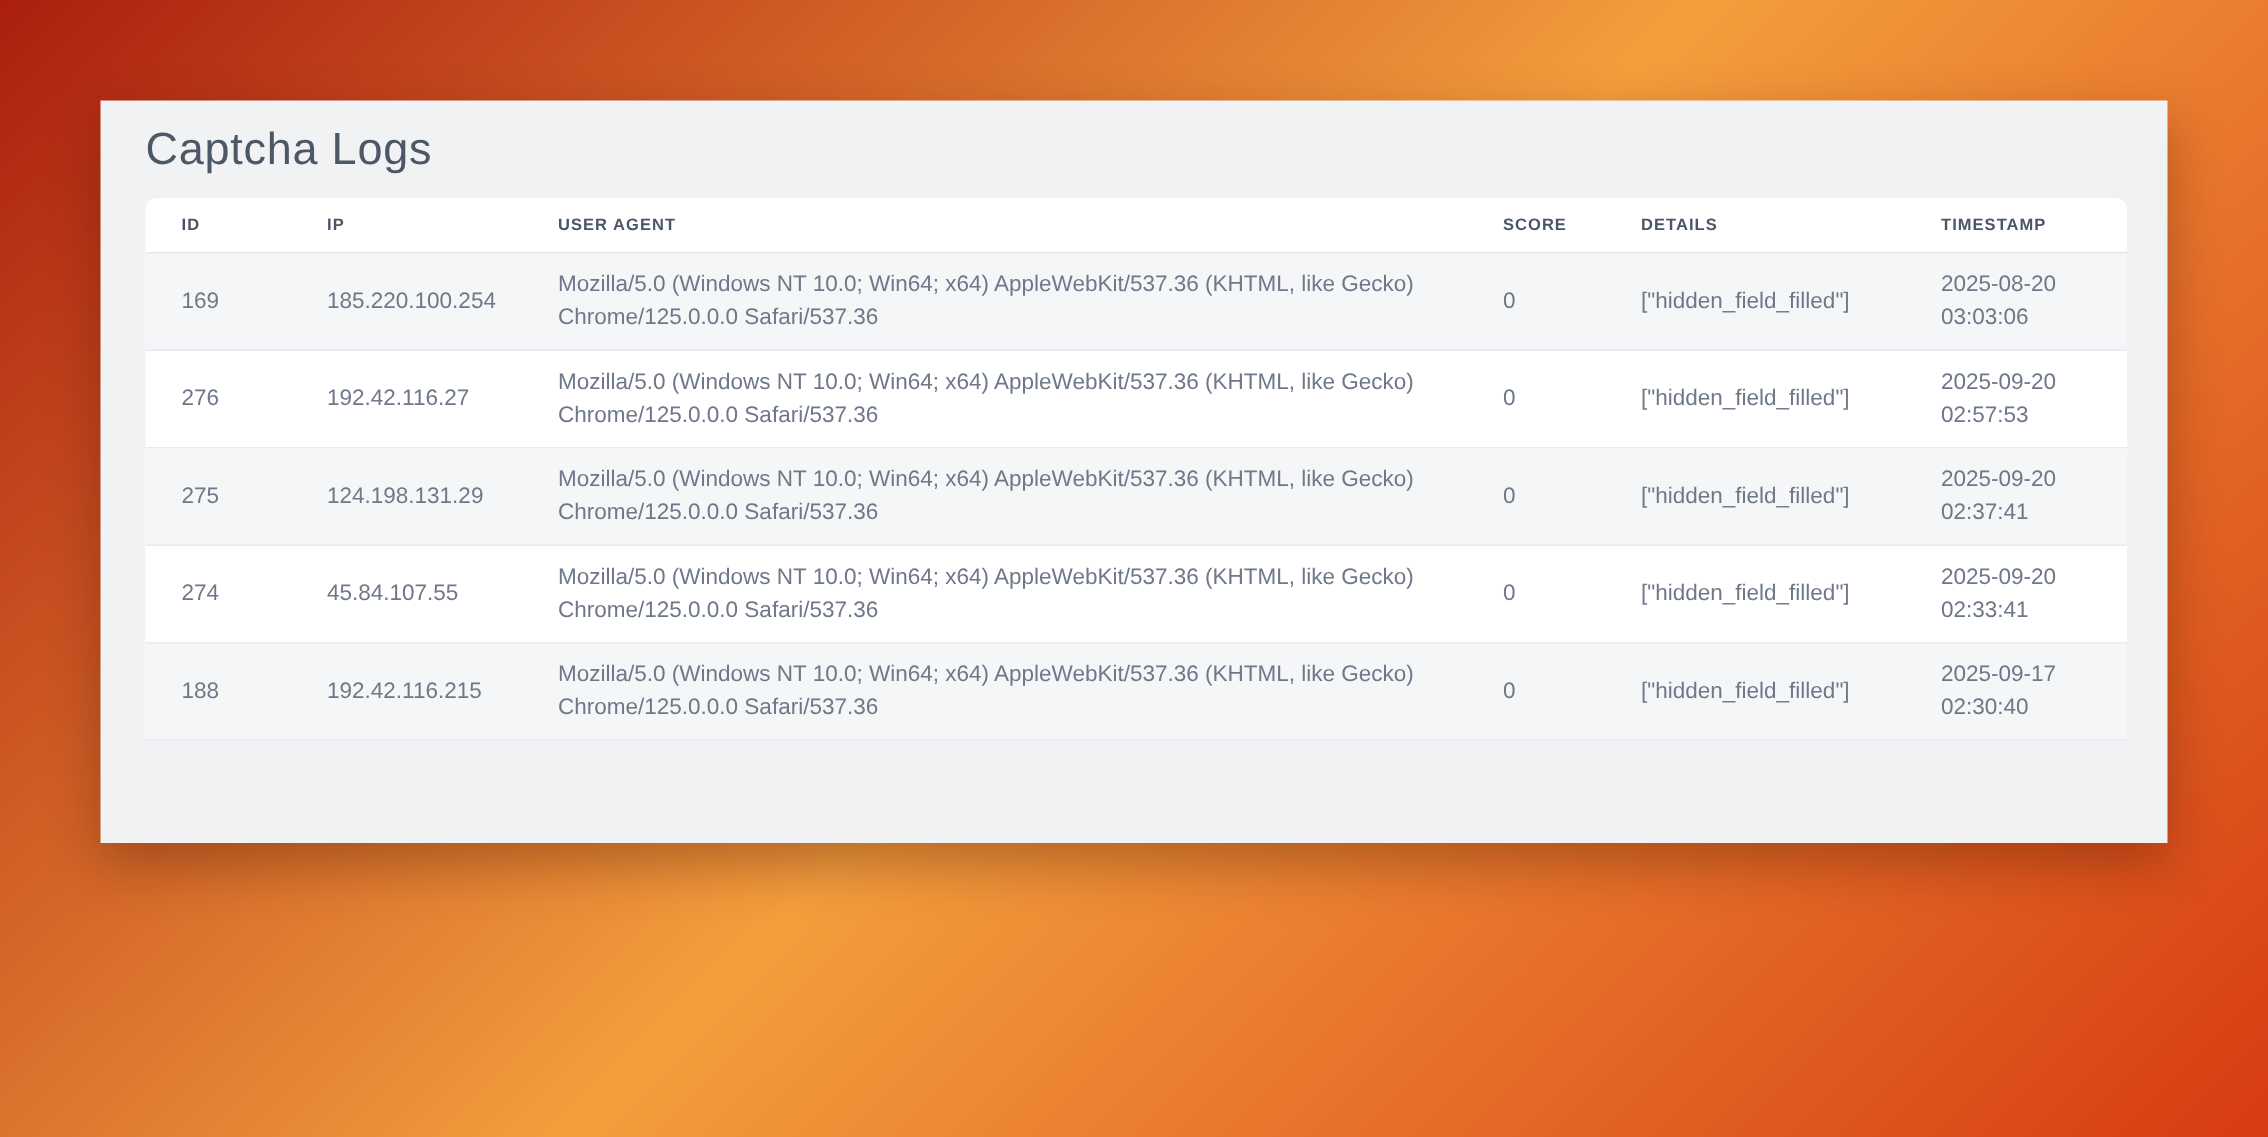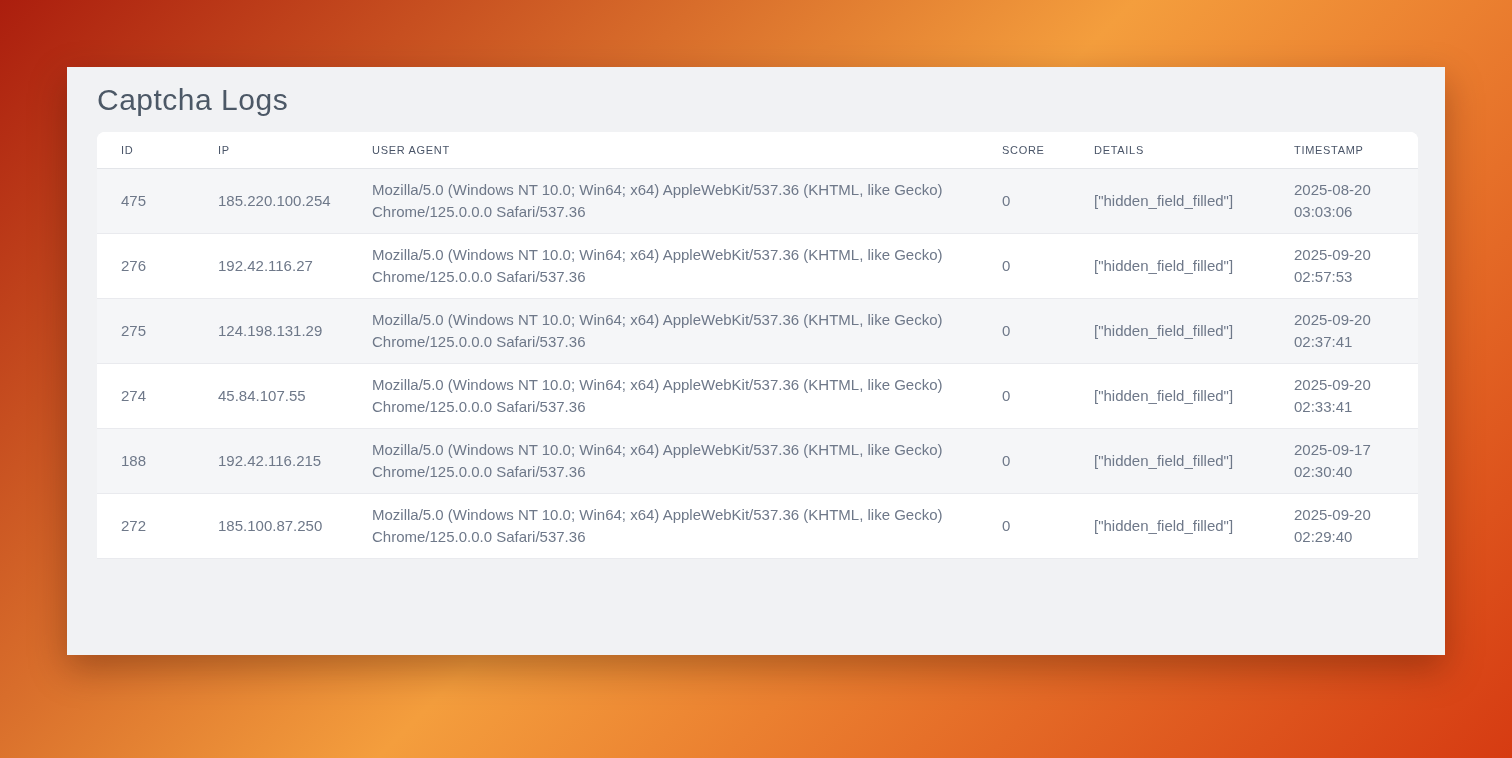--- a/index.html
+++ b/index.html
@@ -7,21 +7,21 @@
   body {
     font-family: "Liberation Sans", sans-serif;
     background: linear-gradient(135deg, #ab1e0e 0%, #f49e3d 50%, #d63b12 100%);
     position: relative;
   }
   .page-card {
     position: absolute;
     left: 67px;
     top: 67px;
     width: 1378px;
-    height: 588px;
+    height: 495px;
     background: #f1f2f4;
     box-shadow: 0 14px 34px rgba(60, 15, 0, 0.35);
     overflow: hidden;
   }
   .page-title {
     margin: 15px 30px 14px 30px;
     font-size: 30px;
     line-height: 36px;
     font-weight: 500;
     letter-spacing: 0.5px;
@@ -40,21 +40,21 @@
   }
   col.c-id { width: 97px; }
   col.c-ip { width: 154px; }
   col.c-ua { width: 630px; }
   col.c-score { width: 92px; }
   col.c-details { width: 200px; }
   col.c-ts { width: 148px; }
   thead th {
     text-align: left;
     font-size: 11px;
-    font-weight: 400;
+    font-weight: 700;
     letter-spacing: 0.7px;
     text-transform: uppercase;
     color: #4a5568;
     padding: 12px 8px 12px 24px;
     background: #ffffff;
     border-bottom: 1px solid #e3e5e9;
     white-space: nowrap;
   }
   tbody tr { border-bottom: 1px solid #e9eaee; }
   tbody tr:nth-child(odd) { background: #f5f6f8; }
@@ -90,21 +90,21 @@
           <th>ID</th>
           <th>IP</th>
           <th>USER AGENT</th>
           <th>SCORE</th>
           <th>DETAILS</th>
           <th>TIMESTAMP</th>
         </tr>
       </thead>
       <tbody>
   <tr>
-    <td>475</td>
+    <td>169</td>
     <td>185.220.100.254</td>
     <td>Mozilla/5.0 (Windows NT 10.0; Win64; x64) AppleWebKit/537.36 (KHTML, like Gecko) Chrome/125.0.0.0 Safari/537.36</td>
     <td>0</td>
     <td>["hidden_field_filled"]</td>
     <td>2025-08-20 03:03:06</td>
   </tr>
 
 
   <tr>
     <td>276</td>
@@ -135,25 +135,17 @@
 
   <tr>
     <td>188</td>
     <td>192.42.116.215</td>
     <td>Mozilla/5.0 (Windows NT 10.0; Win64; x64) AppleWebKit/537.36 (KHTML, like Gecko) Chrome/125.0.0.0 Safari/537.36</td>
     <td>0</td>
     <td>["hidden_field_filled"]</td>
     <td>2025-09-17 02:30:40</td>
   </tr>
 
-  <tr>
-    <td>272</td>
-    <td>185.100.87.250</td>
-    <td>Mozilla/5.0 (Windows NT 10.0; Win64; x64) AppleWebKit/537.36 (KHTML, like Gecko) Chrome/125.0.0.0 Safari/537.36</td>
-    <td>0</td>
-    <td>["hidden_field_filled"]</td>
-    <td>2025-09-20 02:29:40</td>
-  </tr>
 
 </tbody>
     </table>
   </div>
 </div>
 
 </body></html>

